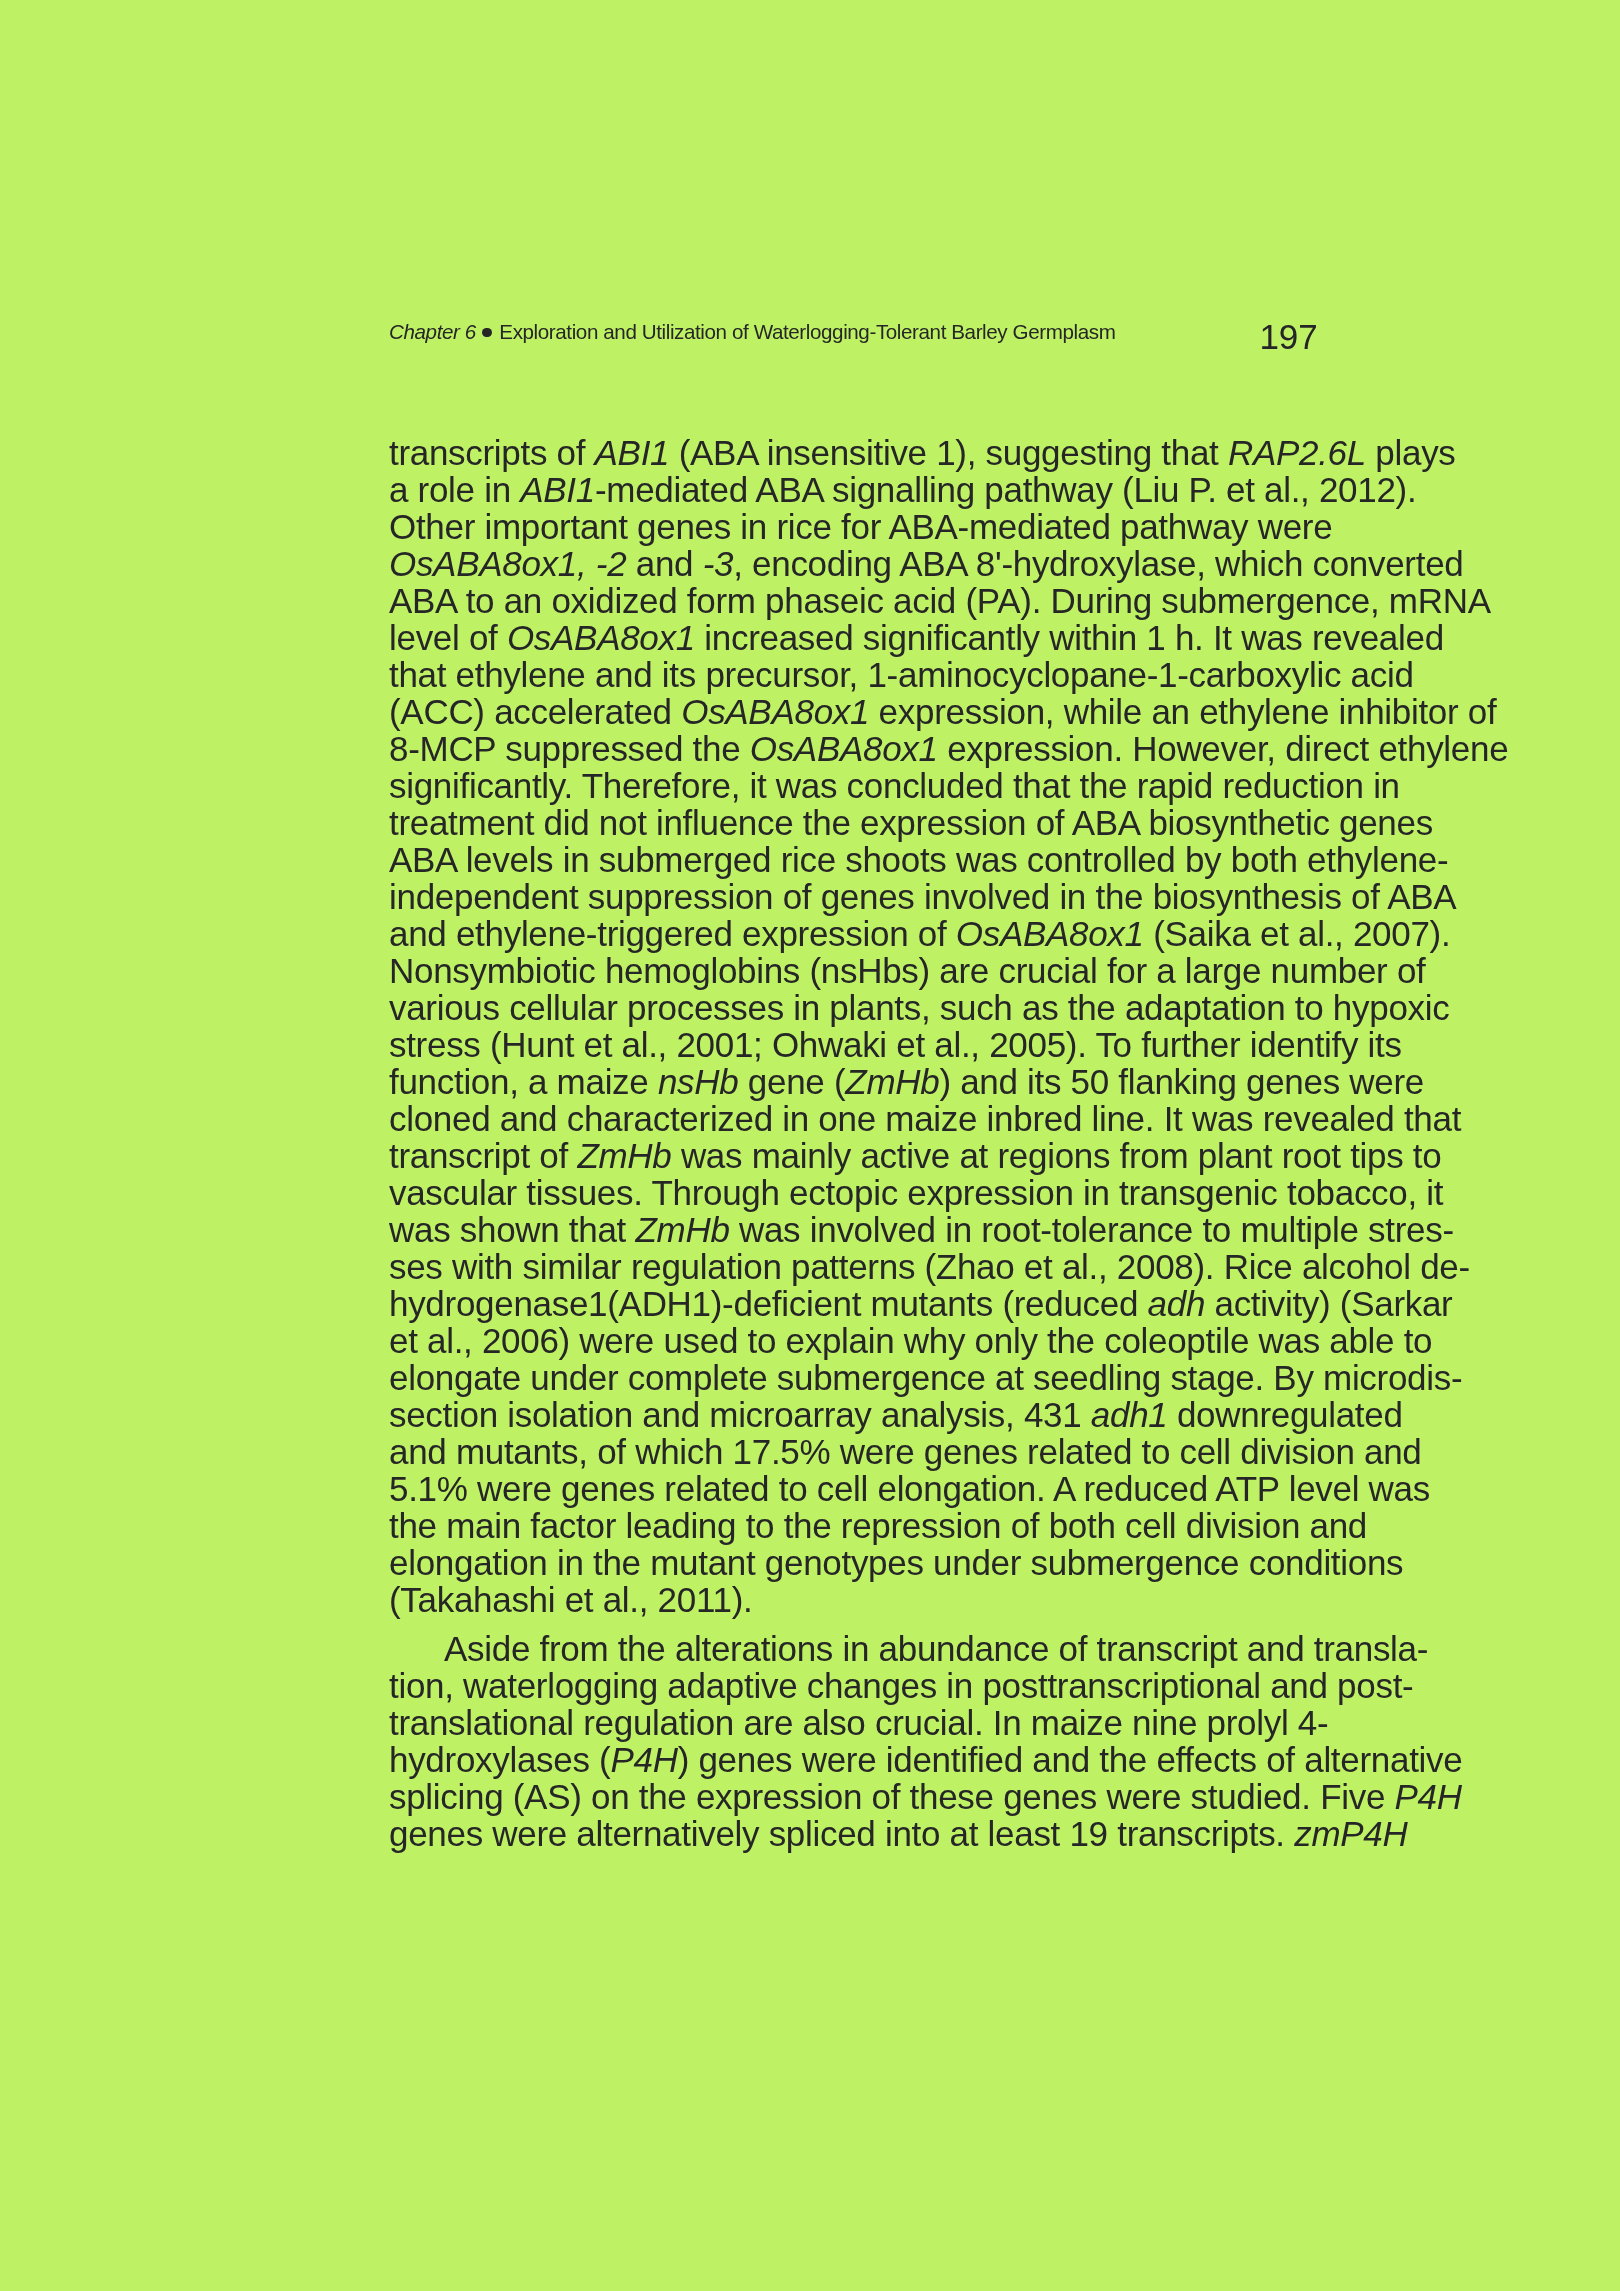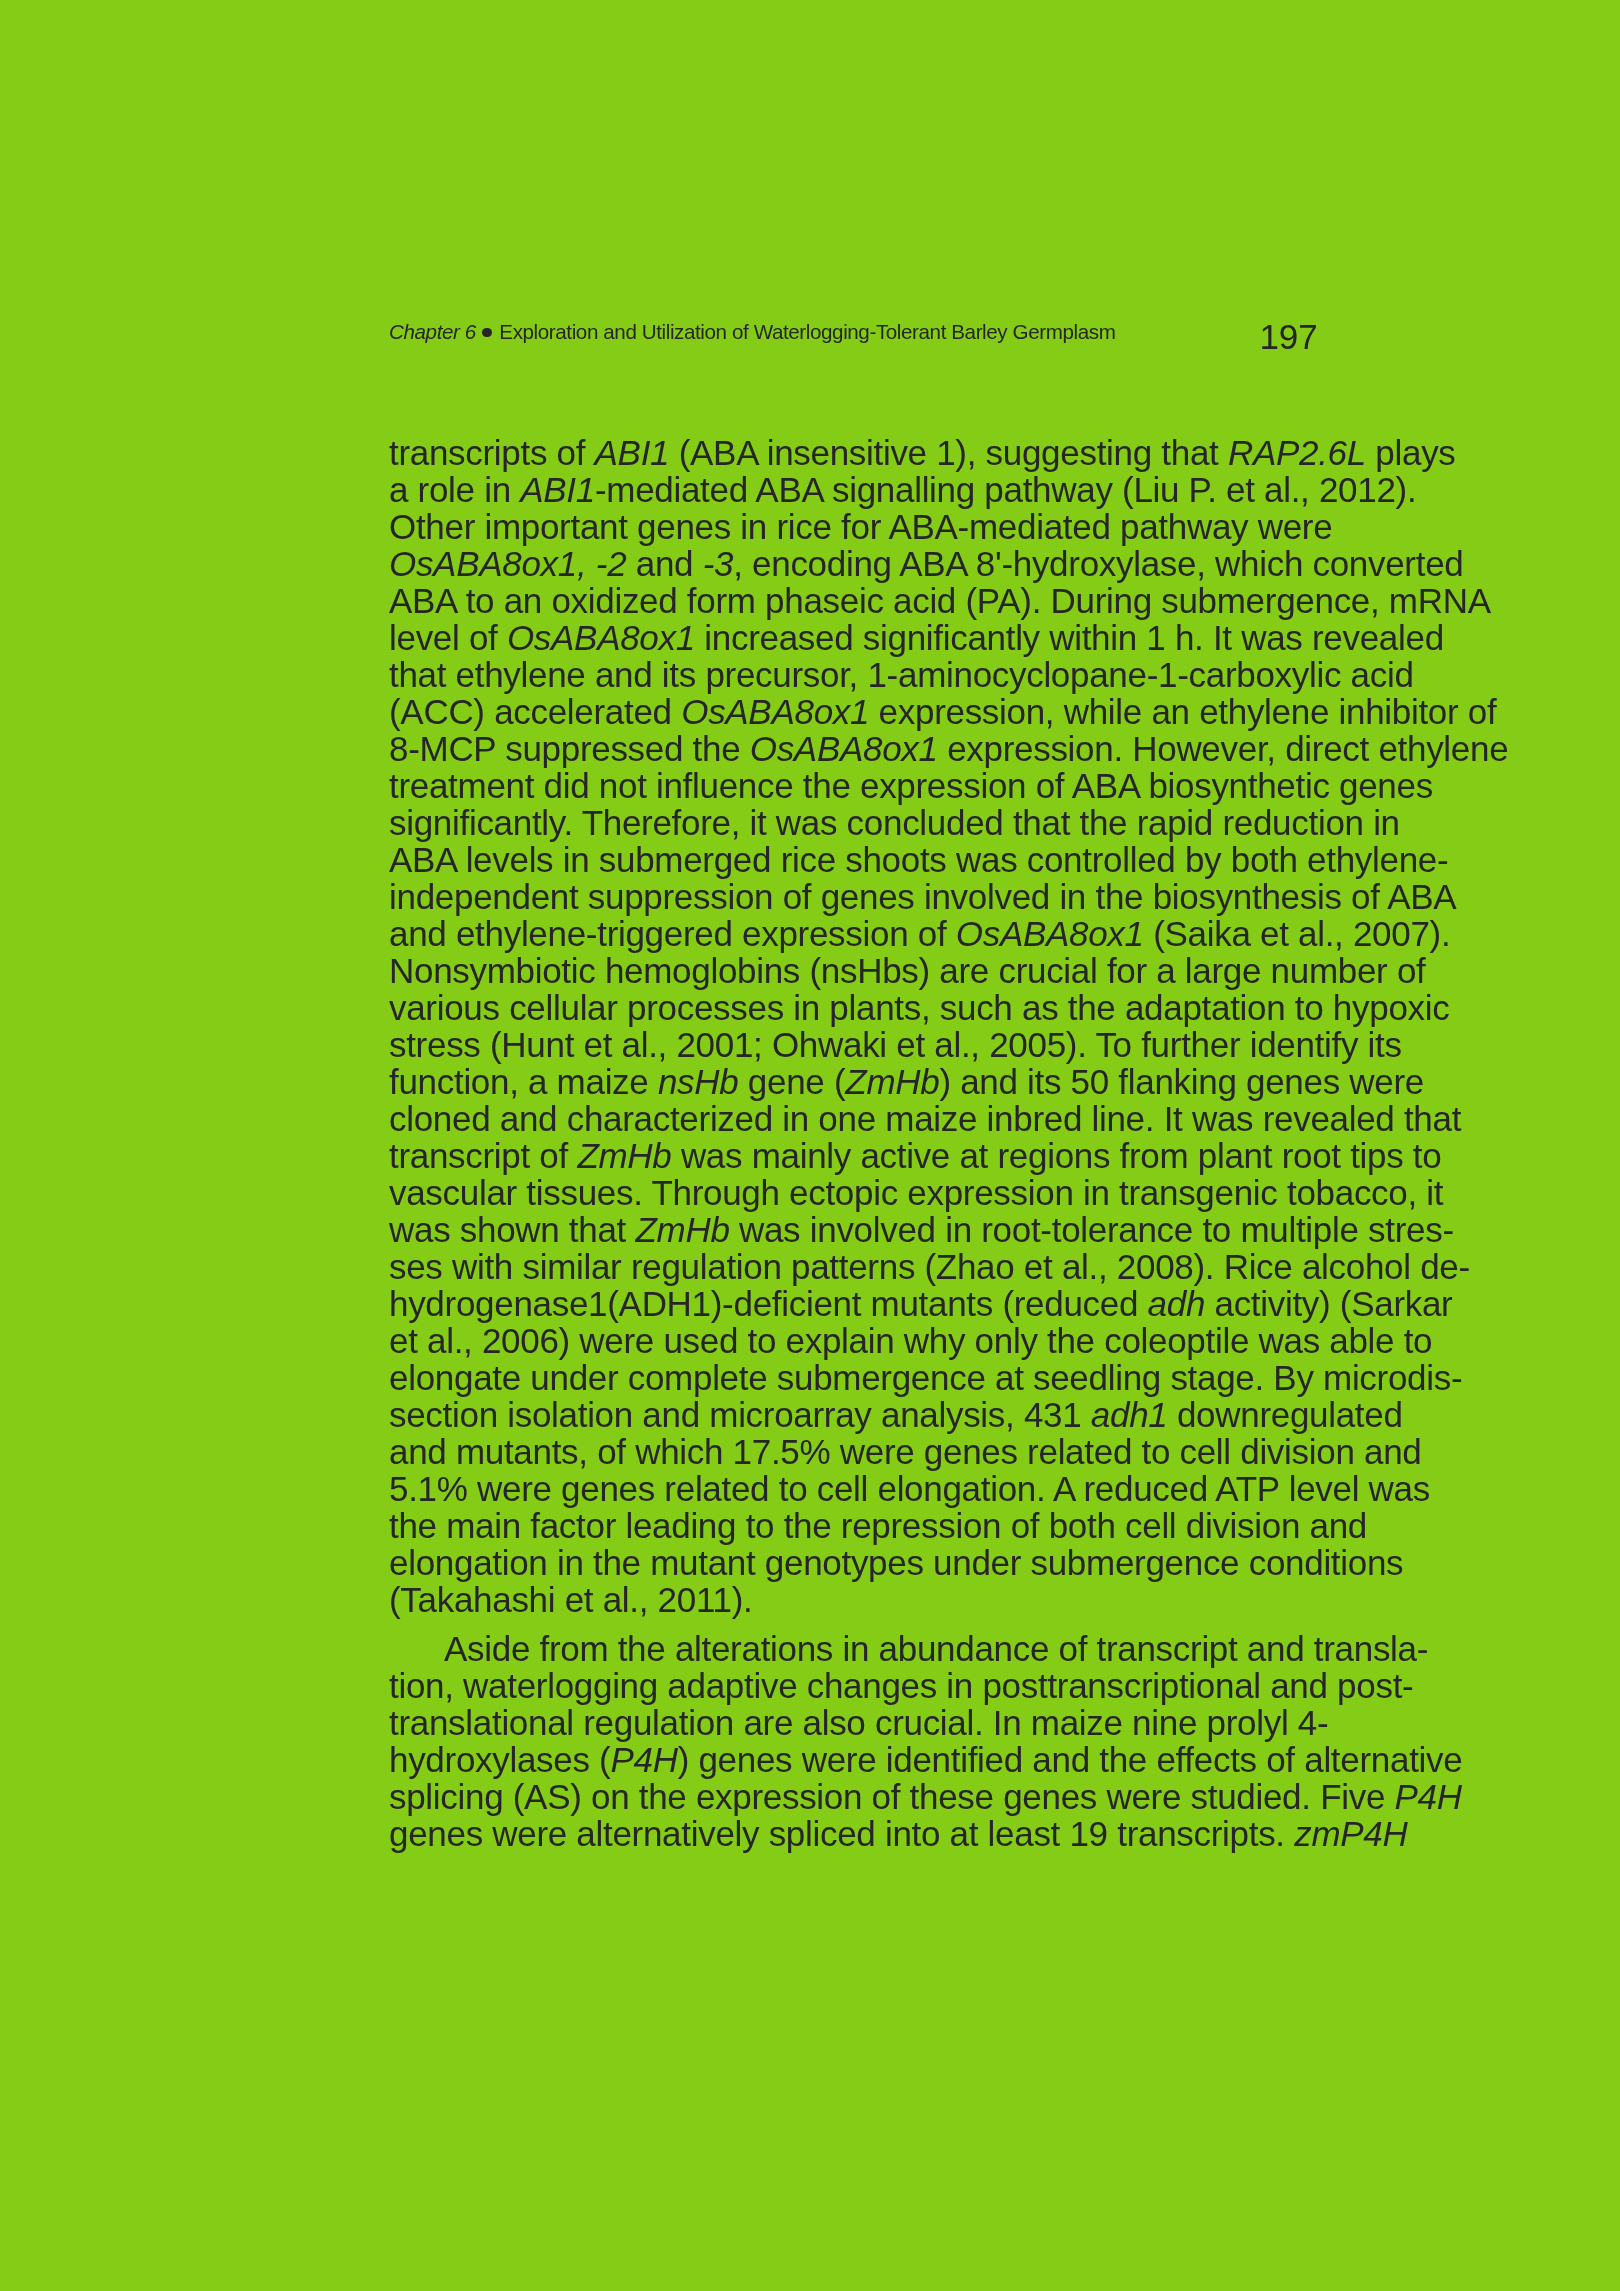--- a/index.html
+++ b/index.html
@@ -1,17 +1,17 @@
 <!DOCTYPE html>
 <html><head>
 <meta charset="utf-8">
 <style>
   html, body { margin: 0; padding: 0; background: #ffffff; }
   body { width: 1620px; height: 2292px; position: relative; overflow: hidden; }
-  .page { position: absolute; left: 0; top: 0; width: 1620px; height: 2292px; background: #84cc16; }
+  .page { position: absolute; left: 0; top: 0; width: 1620px; height: 2292px; background: #bef264; }
   .running-head {
     position: absolute; left: 389px; top: 320px; width: 921px;
     font-family: "Liberation Sans", sans-serif; color: #262626;
     font-size: 20.6px; letter-spacing: -0.4px; white-space: nowrap;
   }
   .running-head .chap { font-style: italic; }
   .running-head .bullet { display: inline-block; width: 9.8px; height: 9.8px; border-radius: 50%; background: #262626; margin: 0 7.8px 2px 5.9px; vertical-align: middle; }
   .running-head .folio { position: absolute; right: -7.8px; top: -2.9px; font-size: 35px; letter-spacing: 0; }
   .body-text {
     position: absolute; left: 389px; top: 434px; width: 919px;
@@ -37,22 +37,22 @@
       <div>
         <span class="line"><span>transcripts of </span><i>ABI1</i><span> (ABA insensitive 1), suggesting that </span><i>RAP2.6L</i><span> plays</span></span>
         <span class="line"><span>a role in </span><i>ABI1</i><span>-mediated ABA signalling pathway (Liu P. et al., 2012).</span></span>
         <span class="line"><span>Other important genes in rice for ABA-mediated pathway were</span></span>
         <span class="line"><i>OsABA8ox1, -2</i><span> and </span><i>-3</i><span>, encoding ABA 8'-hydroxylase, which converted</span></span>
         <span class="line"><span>ABA to an oxidized form phaseic acid (PA). During submergence, mRNA</span></span>
         <span class="line"><span>level of </span><i>OsABA8ox1</i><span> increased significantly within 1 h. It was revealed</span></span>
         <span class="line"><span>that ethylene and its precursor, 1-aminocyclopane-1-carboxylic acid</span></span>
         <span class="line"><span>(ACC) accelerated </span><i>OsABA8ox1</i><span> expression, while an ethylene inhibitor of</span></span>
         <span class="line"><span>8-MCP suppressed the </span><i>OsABA8ox1</i><span> expression. However, direct ethylene</span></span>
+        <span class="line"><span>significantly. Therefore, it was concluded that the rapid reduction in</span></span>
         <span class="line"><span>treatment did not influence the expression of ABA biosynthetic genes</span></span>
-        <span class="line"><span>significantly. Therefore, it was concluded that the rapid reduction in</span></span>
         <span class="line"><span>ABA levels in submerged rice shoots was controlled by both ethylene-</span></span>
         <span class="line"><span>independent suppression of genes involved in the biosynthesis of ABA</span></span>
         <span class="line"><span>and ethylene-triggered expression of </span><i>OsABA8ox1</i><span> (Saika et al., 2007).</span></span>
         <span class="line"><span>Nonsymbiotic hemoglobins (nsHbs) are crucial for a large number of</span></span>
         <span class="line"><span>various cellular processes in plants, such as the adaptation to hypoxic</span></span>
         <span class="line"><span>stress (Hunt et al., 2001; Ohwaki et al., 2005). To further identify its</span></span>
         <span class="line"><span>function, a maize </span><i>nsHb</i><span> gene (</span><i>ZmHb</i><span>) and its 50 flanking genes were</span></span>
         <span class="line"><span>cloned and characterized in one maize inbred line. It was revealed that</span></span>
         <span class="line"><span>transcript of </span><i>ZmHb</i><span> was mainly active at regions from plant root tips to</span></span>
         <span class="line"><span>vascular tissues. Through ectopic expression in transgenic tobacco, it</span></span>

